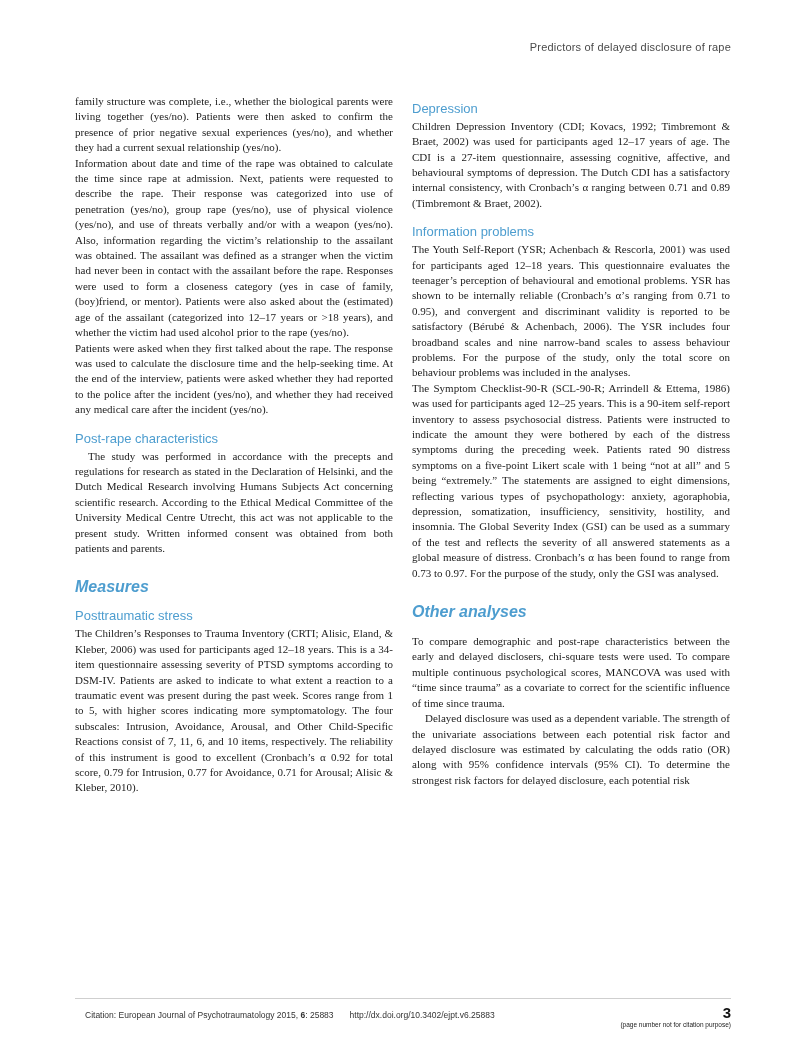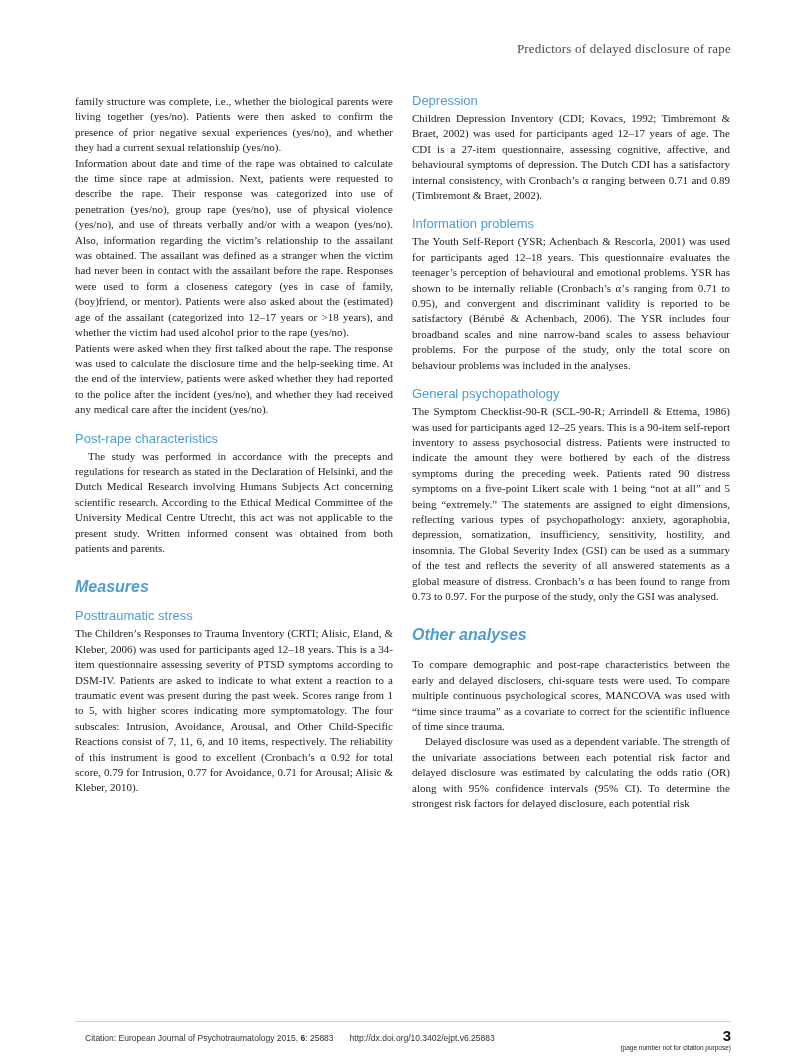--- a/index.html
+++ b/index.html
@@ -10,26 +10,26 @@
   .page{
     position:relative;
     width:794px;height:1058px;
     background:#ffffff;
     overflow:hidden;
     font-family:"Liberation Serif",serif;
   }
   .running-head{
     position:absolute;top:41px;left:75px;width:656px;
     text-align:right;
-    font-family:Liberation Serif, serif;
-    font-size:13px;color:#4a4a4a;letter-spacing:.2px;
+    font-family:Liberation Sans, sans-serif;
+    font-size:11px;color:#4a4a4a;letter-spacing:.2px;
   }
   .columns{
     position:absolute;top:94px;left:75px;width:656px;
-    display:flex;gap:19px;
+    display:flex;gap:19px;align-items:center;
   }
   .col{width:318px;}
   .block{margin:0;}
   .paragraph, .paragraph-indent{
     font-family:"Liberation Serif",serif;
     font-size:11px;line-height:15.4px;
     color:var(--body);
     text-align:justify;
     text-justify:inter-word;
   }
@@ -42,21 +42,21 @@
   }
   .heading{
     font-family:"Liberation Sans",sans-serif;
     font-size:16px;line-height:13px;
     font-weight:bold;font-style:italic;
     color:var(--blue);
     margin:24px 0 16px 0;
   }
   .col > .block:first-child{margin-top:0;}
   .footer{
-    position:absolute;left:75px;width:656px;top:1021px;
+    position:absolute;left:75px;width:656px;top:998px;
   }
   .footer-rule{
     border-top:1px solid #cfcfcf;height:0;margin-bottom:7px;
   }
   .footer-row{
     display:flex;justify-content:space-between;align-items:flex-start;
   }
   .citation{
     font-family:"Liberation Sans",sans-serif;
     font-size:8.5px;color:#333;padding-left:10px;padding-top:4px;
@@ -92,21 +92,20 @@
         <div class="block paragraph-indent">The study was performed in accordance with the precepts and regulations for research as stated in the Declaration of Helsinki, and the Dutch Medical Research involving Humans Subjects Act concerning scientific research. According to the Ethical Medical Committee of the University Medical Centre Utrecht, this act was not applicable to the present study. Written informed consent was obtained from both patients and parents.</div>
         <div class="block heading">Measures</div>
         <div class="block subheading">Posttraumatic stress</div>
         <div class="block paragraph">The Children’s Responses to Trauma Inventory (CRTI; Alisic, Eland, &amp; Kleber, 2006) was used for participants aged 12–18 years. This is a 34-item questionnaire assessing severity of PTSD symptoms according to DSM-IV. Patients are asked to indicate to what extent a reaction to a traumatic event was present during the past week. Scores range from 1 to 5, with higher scores indicating more symptomatology. The four subscales: Intrusion, Avoidance, Arousal, and Other Child-Specific Reactions consist of 7, 11, 6, and 10 items, respectively. The reliability of this instrument is good to excellent (Cronbach’s α 0.92 for total score, 0.79 for Intrusion, 0.77 for Avoidance, 0.71 for Arousal; Alisic &amp; Kleber, 2010).</div>
       </div>
     <div class="col" id="col-right">
         <div class="block subheading">Depression</div>
         <div class="block paragraph">Children Depression Inventory (CDI; Kovacs, 1992; Timbremont &amp; Braet, 2002) was used for participants aged 12–17 years of age. The CDI is a 27-item questionnaire, assessing cognitive, affective, and behavioural symptoms of depression. The Dutch CDI has a satisfactory internal consistency, with Cronbach’s α ranging between 0.71 and 0.89 (Timbremont &amp; Braet, 2002).</div>
         <div class="block subheading">Information problems</div>
         <div class="block paragraph">The Youth Self-Report (YSR; Achenbach &amp; Rescorla, 2001) was used for participants aged 12–18 years. This questionnaire evaluates the teenager’s perception of behavioural and emotional problems. YSR has shown to be internally reliable (Cronbach’s α’s ranging from 0.71 to 0.95), and convergent and discriminant validity is reported to be satisfactory (Bérubé &amp; Achenbach, 2006). The YSR includes four broadband scales and nine narrow-band scales to assess behaviour problems. For the purpose of the study, only the total score on behaviour problems was included in the analyses.</div>
-        <div class="block subheading">General psychopathology</div>
         <div class="block paragraph">The Symptom Checklist-90-R (SCL-90-R; Arrindell &amp; Ettema, 1986) was used for participants aged 12–25 years. This is a 90-item self-report inventory to assess psychosocial distress. Patients were instructed to indicate the amount they were bothered by each of the distress symptoms during the preceding week. Patients rated 90 distress symptoms on a five-point Likert scale with 1 being “not at all” and 5 being “extremely.” The statements are assigned to eight dimensions, reflecting various types of psychopathology: anxiety, agoraphobia, depression, somatization, insufficiency, sensitivity, hostility, and insomnia. The Global Severity Index (GSI) can be used as a summary of the test and reflects the severity of all answered statements as a global measure of distress. Cronbach’s α has been found to range from 0.73 to 0.97. For the purpose of the study, only the GSI was analysed.</div>
         <div class="block heading">Other analyses</div>
         <div class="block paragraph">To compare demographic and post-rape characteristics between the early and delayed disclosers, chi-square tests were used. To compare multiple continuous psychological scores, MANCOVA was used with “time since trauma” as a covariate to correct for the scientific influence of time since trauma.</div>
         <div class="block paragraph-indent">Delayed disclosure was used as a dependent variable. The strength of the univariate associations between each potential risk factor and delayed disclosure was estimated by calculating the odds ratio (OR) along with 95% confidence intervals (95% CI). To determine the strongest risk factors for delayed disclosure, each potential risk</div>
       </div>
   </div>
 
   <div class="footer">
     <div class="footer-rule"></div>
     <div class="footer-row">

